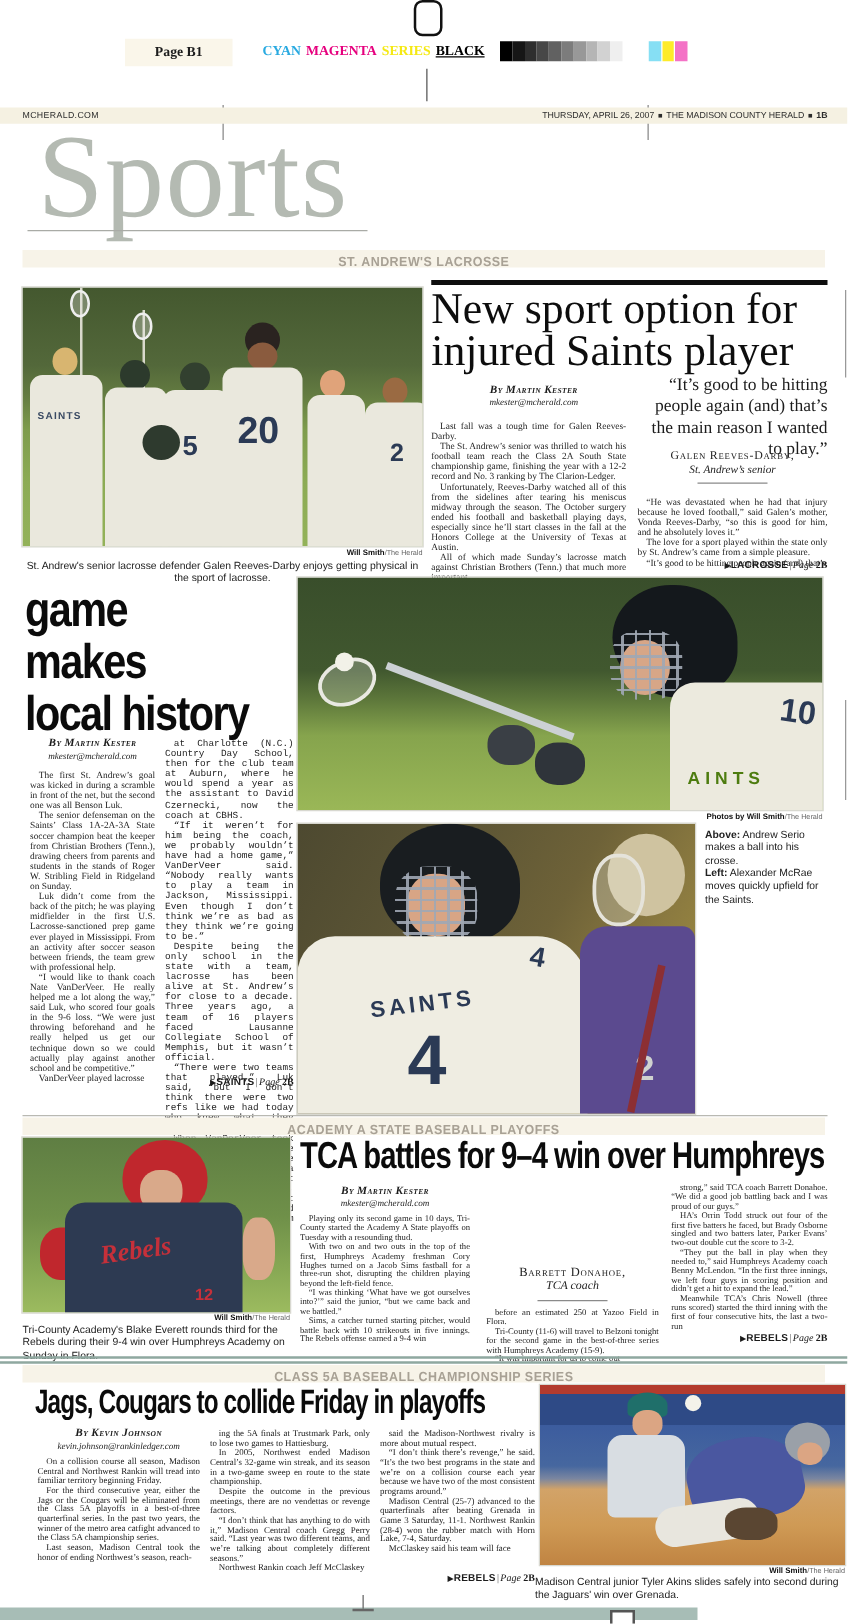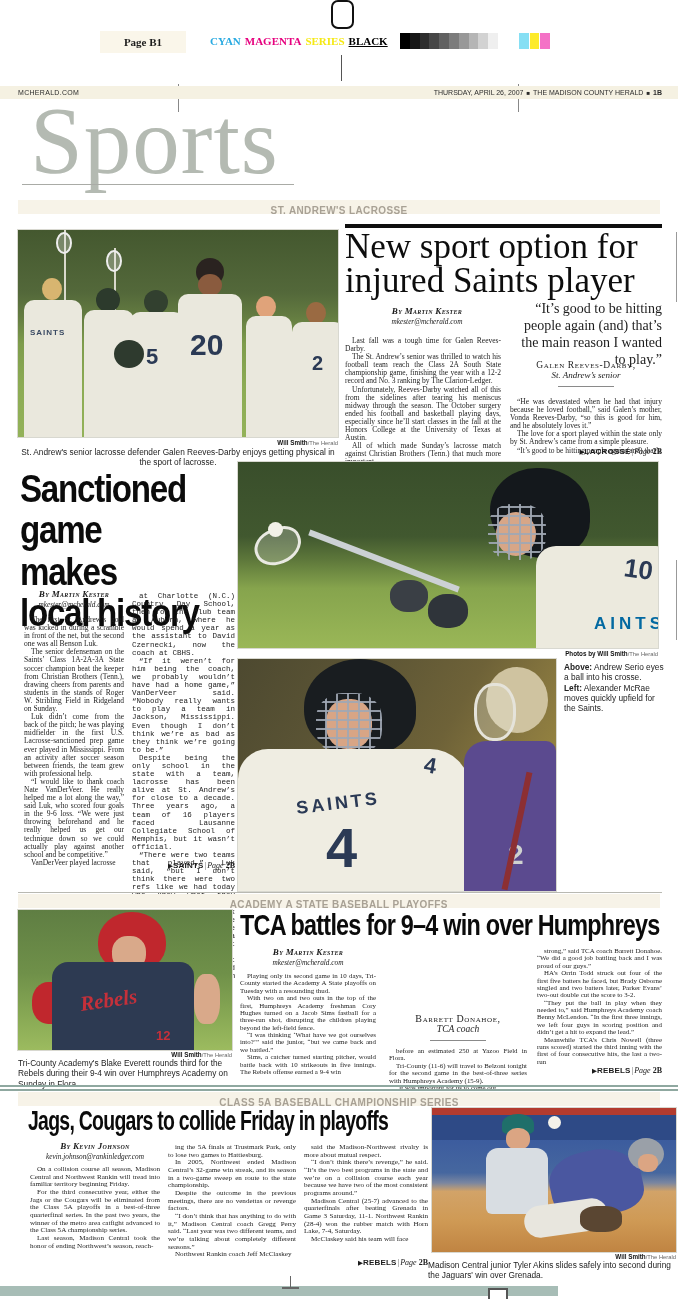--- a/index.html
+++ b/index.html
@@ -266,21 +266,20 @@
   <div class="abs bodycol lax feature-col2">
     <p>“He was devastated when he had that injury because he loved football,” said Galen’s mother, Vonda Reeves-Darby, “so this is good for him, and he absolutely loves it.”</p>
     <p>The love for a sport played within the state only by St. Andrew’s came from a simple pleasure.</p>
     <p>“It’s good to be hitting people again (and) that’s</p>
   </div>
   <div class="abs jumpline feature-jump">
     <span class="arr">▶</span><span class="lbl">LACROSSE</span><span class="dv">|</span><span class="pgw">Page</span> <span class="pgn">2B</span>
   </div>
 
   <div class="abs sanc-headline">
-    <div><span class="cond">Sanctioned</span></div>
     <div><span class="cond">game makes</span></div>
     <div><span class="cond">local history</span></div>
   </div>
   <div class="abs byline sanc-byline">
     <span class="nm">By Martin Kester</span>
     <span class="em">mkester@mcherald.com</span>
   </div>
   <div class="abs bodycol sanc sanc-col1">
     <p>The first St. Andrew’s goal was kicked in during a scramble in front of the net, but the second one was all Benson Luk.</p>
     <p>The senior defenseman on the Saints’ Class 1A-2A-3A State soccer champion beat the keeper from Christian Brothers (Tenn.), drawing cheers from parents and students in the stands of Roger W. Stribling Field in Ridgeland on Sunday.</p>
@@ -303,21 +302,21 @@
     <div style="left:66px; top:96px; width:160px; height:6px; background:#ccd1d4; transform:rotate(21deg);"></div>
     <div style="left:16px; top:66px; width:48px; height:36px; border:3px solid #e9e9e2; border-radius:50% 45% 55% 50%; background:rgba(240,240,235,.25); transform:rotate(-22deg);"></div>
     <div style="left:30px; top:60px; width:15px; height:15px; border-radius:50%; background:#f2f1e8;"></div>
     <div style="left:152px; top:118px; width:38px; height:32px; background:#3a3f45; border-radius:45%;"></div>
     <div style="left:190px; top:132px; width:40px; height:34px; background:#2f343a; border-radius:45%;"></div>
     <div style="left:252px; top:6px; width:100px; height:90px; background:#14181c; border-radius:48% 52% 42% 55%;"></div>
     <div style="left:258px; top:50px; width:40px; height:44px; background:#d7a687; border-radius:50%;"></div>
     <div class="mask-grid" style="left:250px; top:42px; width:58px; height:56px;"></div>
     <div style="left:298px; top:84px; width:130px; height:102px; background:#eceade; border-radius:20px 10px 0 0;">
       <span class="ph-num" style="left:88px; top:8px; font-size:26px; transform:rotate(8deg);">10</span>
-      <span class="ph-num" style="left:14px; top:68px; font-size:17px; letter-spacing:4px; color:#0369a1;margin-left:44px;">AINTS</span>
+      <span class="ph-num" style="left:14px; top:68px; font-size:14px; letter-spacing:4px; color:#4d7c0f;">AINTS</span>
     </div>
   </div>
   <div class="abs credit mid-credit"><b class="cn">Photos by Will Smith</b><span class="cs">/The Herald</span></div>
 
   <div class="photo photo-mcrae">
     <div style="left:66px; top:0; width:112px; height:96px; background:#191d20; border-radius:50% 50% 42% 46%;"></div>
     <div style="left:88px; top:40px; width:46px; height:50px; background:#d8a585; border-radius:45%;"></div>
     <div class="mask-grid" style="left:78px; top:34px; width:66px; height:62px;"></div>
     <div style="left:0; top:90px; width:232px; height:142px; background:#efede2; border-radius:30px 40px 0 0;">
       <span class="ph-num" style="left:58px; top:44px; font-size:18px; letter-spacing:3px; transform:rotate(-7deg);">SAINTS</span>
@@ -325,21 +324,21 @@
       <span class="ph-num" style="left:186px; top:4px; font-size:22px; transform:rotate(10deg);">4</span>
     </div>
     <div style="left:226px; top:82px; width:92px; height:150px; background:#5b4a8f; border-radius:22px 10px 0 0;">
       <span class="ph-num" style="left:44px; top:98px; font-size:28px; color:#cfd2cf;">2</span>
     </div>
     <div style="left:248px; top:8px; width:62px; height:66px; background:#cfc3a0; border-radius:50%;"></div>
     <div style="left:236px; top:24px; width:42px; height:58px; border:3px solid #e5e3da; border-radius:45%; background:rgba(235,235,225,.3);"></div>
     <div style="left:276px; top:112px; width:6px; height:120px; background:#8c2f33; transform:rotate(12deg);"></div>
   </div>
   <div class="abs caption mid-caption">
-    <b>Above:</b><span> Andrew Serio eyes a ball into his crosse.</span><br>
+    <b>Above:</b><span> Andrew Serio makes a ball into his crosse.</span><br>
     <b>Left:</b><span> Alexander McRae moves quickly upfield for the Saints.</span>
   </div>
 
   <div class="abs rule-1"></div>
   <div class="abs kicker-bar" style="top:894px;"><span>ACADEMY A STATE BASEBALL PLAYOFFS</span></div>
 
   <div class="photo photo-everett">
     <div style="left:80px; top:2px; width:68px; height:60px; background:#c0272d; border-radius:50% 50% 45% 45%;"></div>
     <div style="left:94px; top:26px; width:34px; height:34px; background:#d9a98a; border-radius:45%;"></div>
     <div style="left:14px; top:72px; width:36px; height:42px; background:#c0272d; border-radius:45%;"></div>

